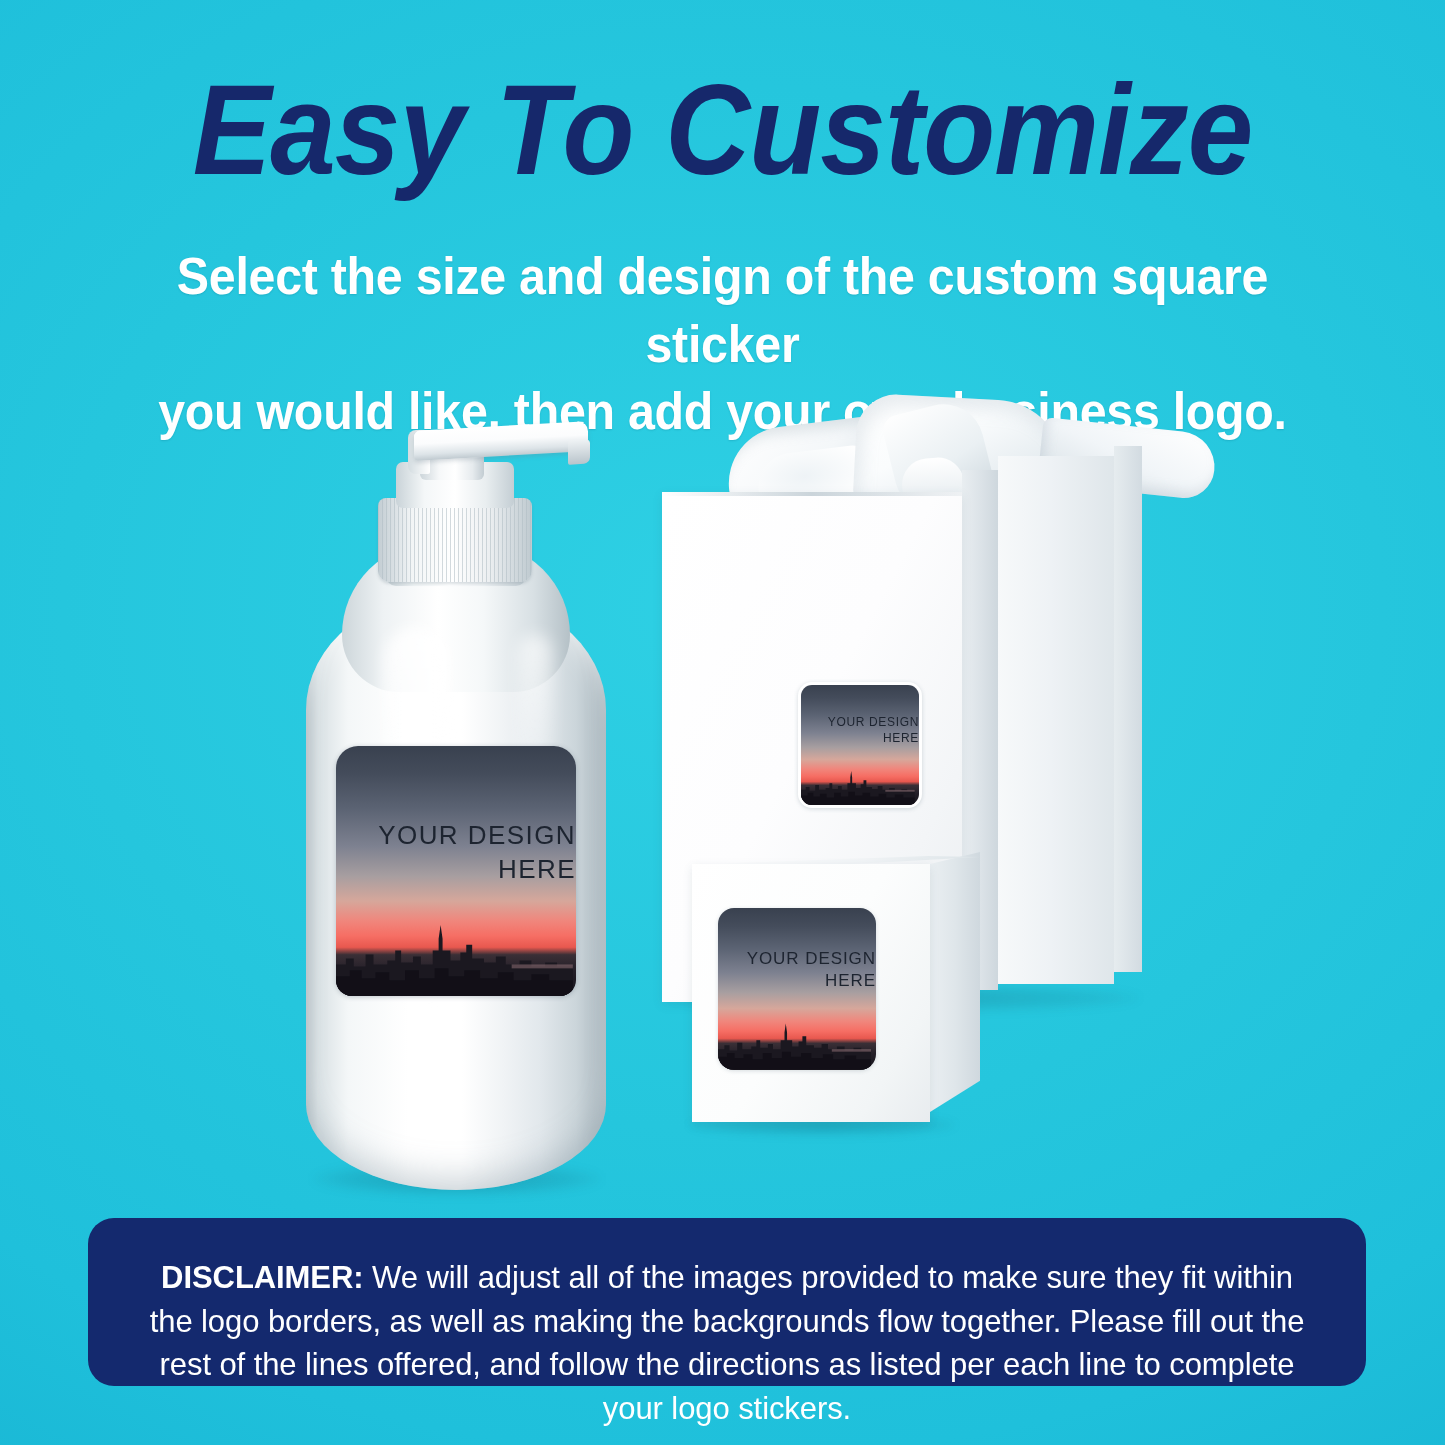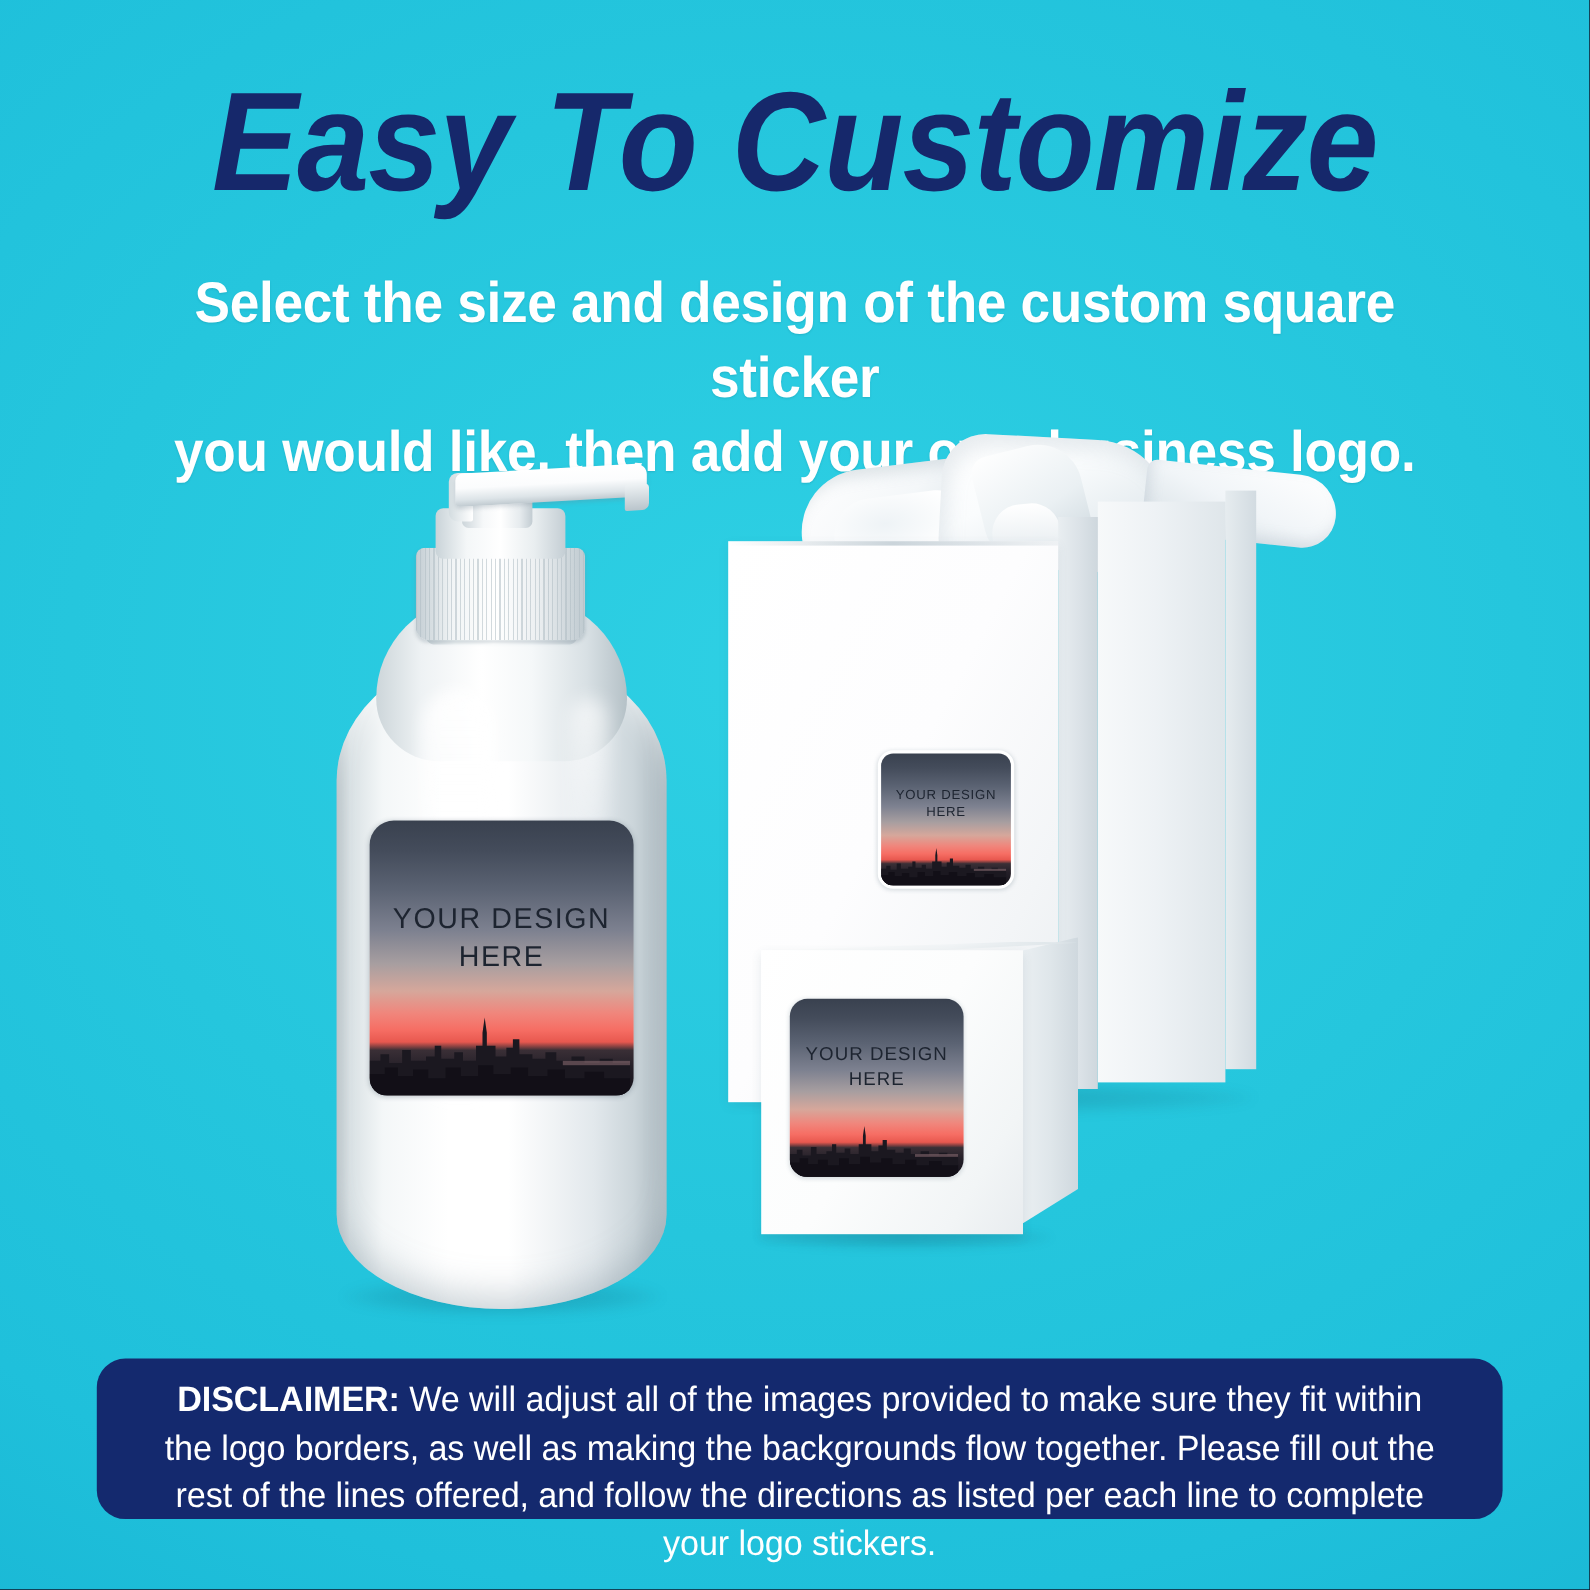--- a/index.html
+++ b/index.html
@@ -68,21 +68,21 @@
         #16141b 100%);
   }
   .sticker .skyline {
     position: absolute;
     left: 0; right: 0; bottom: 0;
     height: 30%;
   }
   .sticker .sd-text {
     position: absolute;
     left: 0; right: 0;
-    text-align: center;
+    text-align: right;
     color: #1d2430;
     font-weight: 300;
     letter-spacing: 0.055em;
     line-height: 1.32;
   }
 
   
   #bottle-group { position: absolute; left: 268px; top: 420px; width: 380px; height: 780px; }
 
   .bt-body {
@@ -330,27 +330,26 @@
     box-shadow: 0 1px 4px rgba(70,95,110,0.20);
   }
   #smallbox-sticker .sd-text { top: 40px; font-size: 17px; }
 
   
   #disclaimer {
     position: absolute;
     left: 88px;
     top: 1218px;
     width: 1278px;
-    height: 146px;
+    height: 168px;
     box-sizing: border-box;
     border-radius: 26px;
     background: #14296e;
-    padding: 16px 38px 0 38px;
+    padding: 38px 38px 0 38px;
     text-align: center;
-    margin-top: 17px;
   }
   #disclaimer .dl-text {
     color: #ffffff;
     font-size: 32px;
     line-height: 1.36;
     font-weight: 500;
     letter-spacing: -0.1px;
     transform: scaleX(0.97);
   }
   #disclaimer .dl-label { font-weight: bold; }

